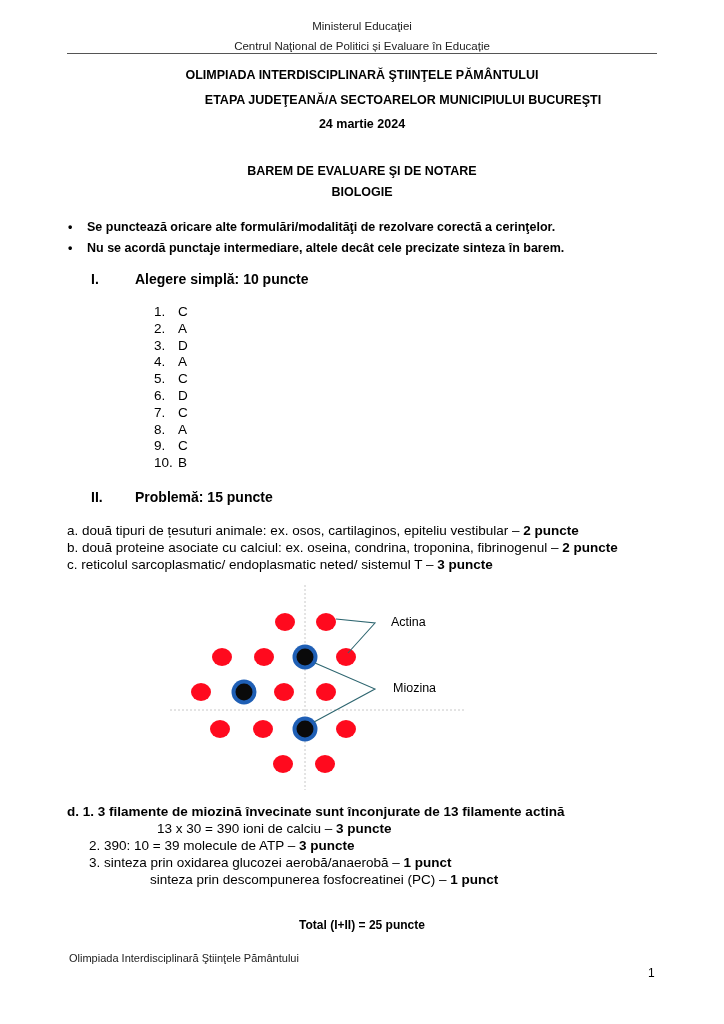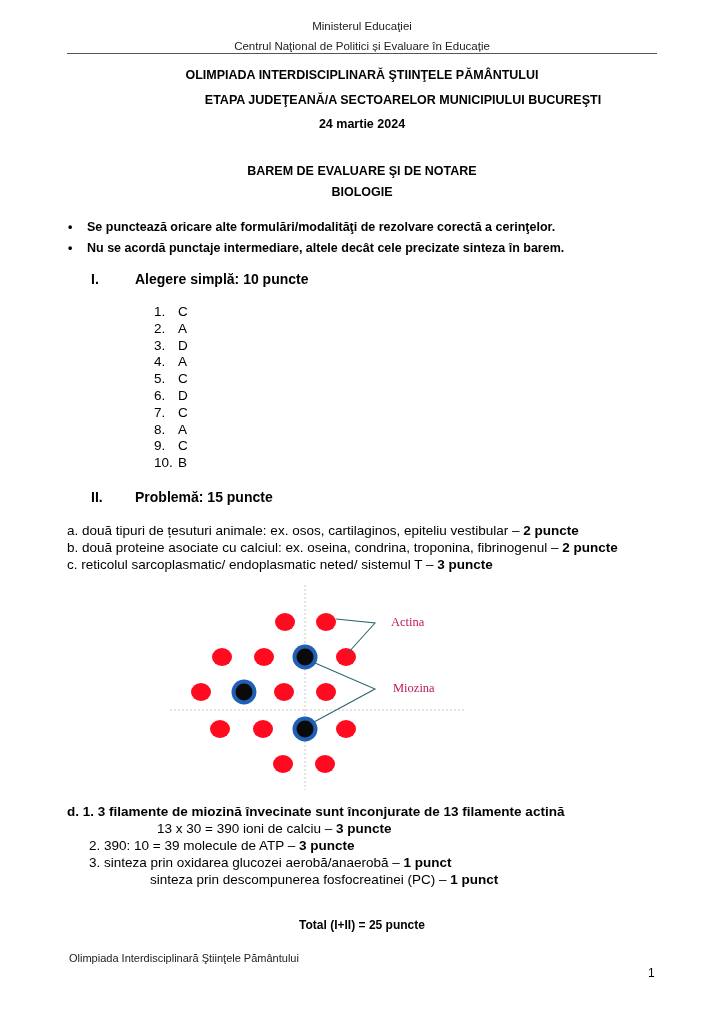--- a/index.html
+++ b/index.html
@@ -12,21 +12,21 @@
   .bullet { left: 68px; font-weight: bold; font-size: 12.5px; }
   .bullet .dot { display: inline-block; width: 19px; }
   .sec { left: 91px; font-weight: bold; font-size: 14px; }
   .sec .num { display: inline-block; width: 44px; }
   .ans { left: 154px; font-size: 13.5px; line-height: 16.8px; }
   .ans .n { display: inline-block; width: 24px; }
   .ans .n.wide { width: 24px; }
   .item { left: 67px; font-size: 13.5px; }
   .item b { font-weight: bold; }
   .diag { position: absolute; left: 170px; top: 585px; width: 310px; height: 205px; }
-  .lbl { position: absolute; font-size: 12.5px; color: #be185d; font-family: Liberation Serif, serif; }
+  .lbl { position: absolute; font-size: 12.5px; color: #000000; font-family: Liberation Sans, sans-serif; }
   .total { left: 0; width: 724px; text-align: center; font-weight: bold; font-size: 12px; }
   .footer { left: 69px; font-size: 11px; color: #222; }
   .pageno { left: 648px; font-size: 12px; }
 </style>
 </head>
 <body>
 
 <div class="abs hdr" style="top:20px;">Ministerul Educaţiei</div>
 <div class="abs hdr" style="top:40px;">Centrul Naţional de Politici și Evaluare în Educație</div>
 <div class="rule"></div>

